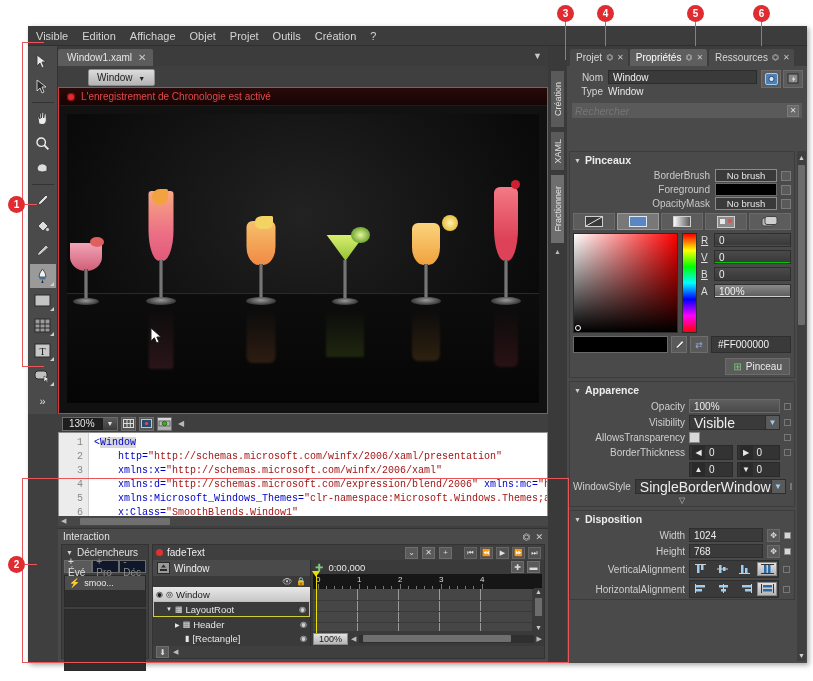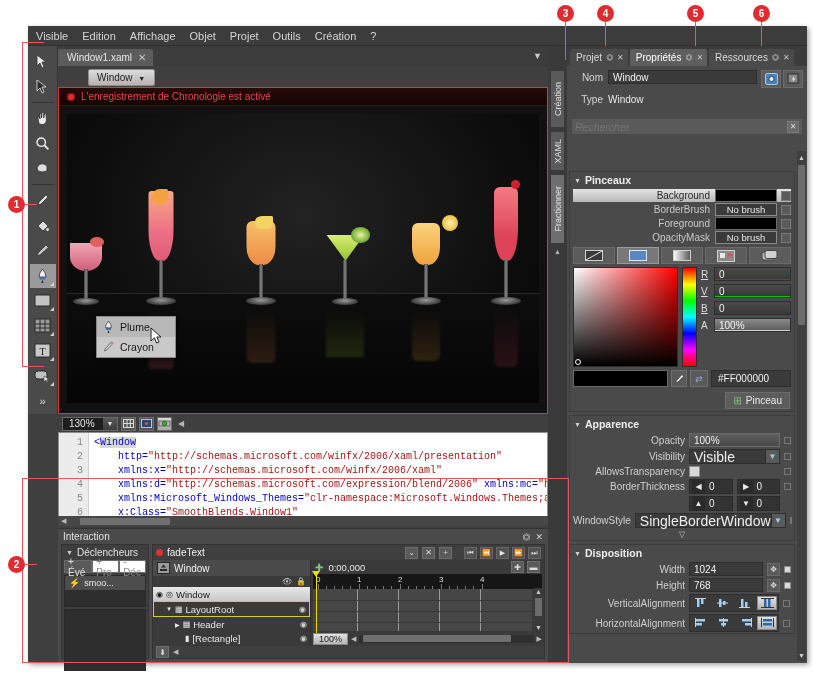--- a/index.html
+++ b/index.html
@@ -136,21 +136,21 @@
   .ipanel-head { height:15px; display:flex; align-items:center; padding:0 5px;
     font-size:10px; color:#e0e0e0; }
   .ipanel-head .right { margin-left:auto; display:flex; gap:5px; color:#cfcfcf; font-size:9px;}
   .icols { display:flex; height:118px; padding:0 3px 3px 3px; gap:3px; }
   .trig { width:88px; background:#3f3f3f; border:1px solid #333; }
   .sectitle { font-size:10px; color:#e0e0e0; padding:2px 4px; display:flex; gap:4px; align-items:center;}
   .tri { font-size:7px; color:#cfcfcf; }
   .trigbtns { display:flex; height:13px; margin:0 2px; }
   .tbtn { font-size:10px; color:#e0e0e0; background:#5a5a5a; border:1px solid #6a6a6a;
     padding:0 3px; display:flex;align-items:center; }
-  .tbtn.dis { color:#8a8a8a; background:#ffffff;}
+  .tbtn.dis { color:#8a8a8a; background:#0f172a;}
   .triglist { margin:2px; height:32px; background:#2e2e2e; border:1px solid #2a2a2a; }
   .trigitem { display:flex; align-items:center; gap:4px; padding:2px 4px;
     background:#4d4d4d; font-size:9px; color:#e8e8e8; }
   .bolt { color:#ffd24a; font-size:9px; }
   .trigbox2 { margin:2px; height:62px; background:#2e2e2e; border:1px solid #2a2a2a;}
   .objcol { flex:1; background:#3f3f3f; border:1px solid #333; position:relative;}
   .sbrow { display:flex; align-items:center; height:15px; padding:0 3px; gap:4px;}
   .sb-red { width:7px;height:7px;border-radius:50%;background:#e03030;}
   .sbname { font-size:10px; color:#eee; }
   .minibtn { width:13px;height:12px;background:#5a5a5a;border:1px solid #6e6e6e;
@@ -199,42 +199,42 @@
   
   .rtabs { height:20px; display:flex; align-items:flex-end; background:#3c3c3c;
     padding-left:3px; gap:2px;}
   .rtab { background:#4a4a4a; color:#d8d8d8; font-size:10px;
     padding:3px 4px 3px 6px; display:flex; align-items:center; gap:4px;
     border-radius:2px 2px 0 0;}
   .rtab.act { background:#5e5e5e; color:#fff; }
   .rtab .mini { font-size:8px; color:#c4c4c4; }
   .namebox { background:#4a4a4a; padding:4px 4px 3px 4px; display:flex; gap:4px; }
   .nrows { flex:1; }
-  .nrow { display:flex; align-items:center; gap:5px; margin-bottom:10px;}
+  .nrow { display:flex; align-items:center; gap:5px; margin-bottom:2px;}
   .nlabel { width:32px; text-align:right; font-size:10px; color:#d5d5d5;}
   .nfield { flex:1; height:14px; background:#3a3a3a; border:1px solid #2c2c2c;
     color:#f0f0f0; font-size:10px; padding:0 4px; display:flex; align-items:center;}
   .ntext { font-size:10px; color:#e8e8e8; }
   .nbtns { display:flex; gap:2px; align-items:flex-start;}
   .nbtn { width:20px;height:18px; background:#5c5c5c; border:1px solid #6c6c6c;
     display:flex;align-items:center;justify-content:center;}
   .searchrow { margin:0 4px 3px 4px; height:17px; background:#5a5a5a;
     border:1px solid #4a4a4a; display:flex; align-items:center; padding:0 3px;}
   .searchrow input { flex:1; background:transparent; border:0; outline:0;
     color:#cfcfcf; font-style:italic; font-size:10.5px; font-family:"Liberation Sans",sans-serif;}
   .sclear { width:12px;height:12px;background:#6a6a6a;border:1px solid #7a7a7a;
     display:flex;align-items:center;justify-content:center;font-size:8px;color:#ddd;}
   .rscroll { position:absolute; right:1px; top:105px; bottom:2px; width:9px;
     background:#3f3f3f; }
   .rscroll .th { position:absolute; left:1px; right:1px; top:14px; height:160px;
     background:#6c6c6c; border-radius:1px;}
   .rscroll .ar { position:absolute; left:0;right:0; height:12px;
     display:flex;align-items:center;justify-content:center;color:#cfcfcf;font-size:7px;}
 
-  .pcontent { position:absolute; left:2px; right:12px; top:105px; bottom:2px; overflow:hidden;margin-top:20px;}
+  .pcontent { position:absolute; left:2px; right:12px; top:105px; bottom:2px; overflow:hidden;}
   .grp { background:#4a4a4a; margin-bottom:3px; border:1px solid #3c3c3c;}
   .grptitle { font-size:10.5px; font-weight:bold; color:#ececec;
     padding:2px 4px; display:flex; gap:4px; align-items:center;}
   .prow { display:flex; align-items:center; gap:4px; padding:1px 3px; }
   .plabel { font-size:10px; color:#cfcfcf; text-align:right; }
   .pval { height:14px; background:#3a3a3a; border:1px solid #2e2e2e;
     color:#ededed; font-size:10px; padding:0 4px; display:flex; align-items:center;}
   .pmark { width:7px;height:7px;border:1px solid #777; background:#4a4a4a;}
   .pmark.sq { background:#d8d8d8; border-color:#888; }
   .brushrow { display:flex; align-items:center; gap:0; margin:1px 3px;
@@ -496,37 +496,20 @@
           <div class="glass" style="left:93%;bottom:34%;">
             <div class="bowl" style="bottom:44px;width:24px;height:74px;border-radius:6px 6px 44% 44%;background:linear-gradient(#f47a86,#dd4258 70%);"></div>
             <div class="garnish" style="left:5px;bottom:116px;width:9px;height:9px;background:#d02030;"></div>
             <div class="stem" style="bottom:5px;height:40px;"></div>
             <div class="base" style="bottom:0;width:30px;height:8px;"></div>
             <div class="refl" style="bottom:-62px;width:24px;height:60px;background:linear-gradient(#dd4258,transparent);border-radius:6px;"></div>
           </div>
         </div>
       </div>
 
-      <div class="flyout">
-        <div class="flyitem act">
-          <svg width="11" height="14" viewBox="0 0 13 16">
-              <path d="M6.5 1 Q10 5 10 9 L3 9 Q3 5 6.5 1Z" fill="#f0f0f0" stroke="#333" stroke-width=".8"></path>
-              <rect x="3.6" y="9" width="5.8" height="2.4" fill="#3a6ea5"></rect>
-              <path d="M6.5 11.4 L5.4 15 L7.6 15 Z" fill="#2a2a2a"></path>
-            </svg>
-          <span>Plume</span>
-        </div>
-        <div class="flyitem">
-          <svg width="11" height="14" viewBox="0 0 14 16">
-              <path d="M10.5 1.5 L12.6 3.6 L4.5 12 L2 13 L2.8 10.3 Z" fill="#d8d8d8" stroke="#333" stroke-width=".8"></path>
-              <circle cx="11.3" cy="2.6" r="1.7" fill="#e07a7a"></circle>
-            </svg>
-          <span>Crayon</span>
-        </div>
-      </div>
       <svg class="cursor" width="14" height="18" viewBox="0 0 14 18">
           <path d="M1 1 L1 14 L4.4 10.8 L6.6 16 L9 15 L6.8 10 L11 10 Z" fill="#fff" stroke="#222" stroke-width="1"></path>
         </svg>
 
       <div class="zoombar">
         <div class="zoomsel">
           <span class="val">130%</span>
           <span class="arr">▼</span>
         </div>
         <div class="zbtn">
@@ -799,25 +782,20 @@
         <div class="th"></div>
         <div class="ar" style="bottom:0;">▼</div>
       </div>
 
       <div class="pcontent">
 
         <div class="grp">
           <div class="grptitle">
             <span class="tri">▼</span>
             <span>Pinceaux</span>
-          </div>
-          <div class="brushrow hl">
-            <span class="bl">Background</span>
-            <span class="swatch" style="background:#000;"></span>
-            <span class="adv"></span>
           </div>
           <div class="brushrow">
             <span class="bl">BorderBrush</span>
             <span class="nobrush">No brush</span>
             <span class="adv"></span>
           </div>
           <div class="brushrow">
             <span class="bl">Foreground</span>
             <span class="swatch" style="background:#000;"></span>
             <span class="adv"></span>

